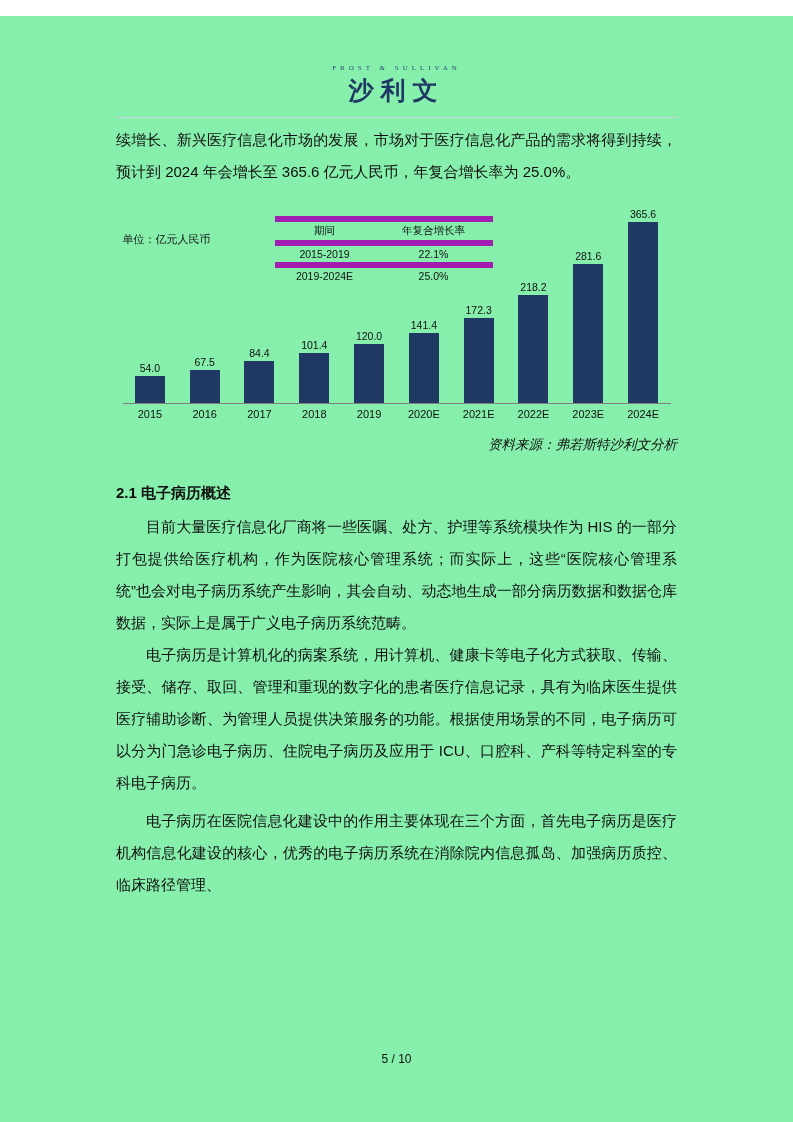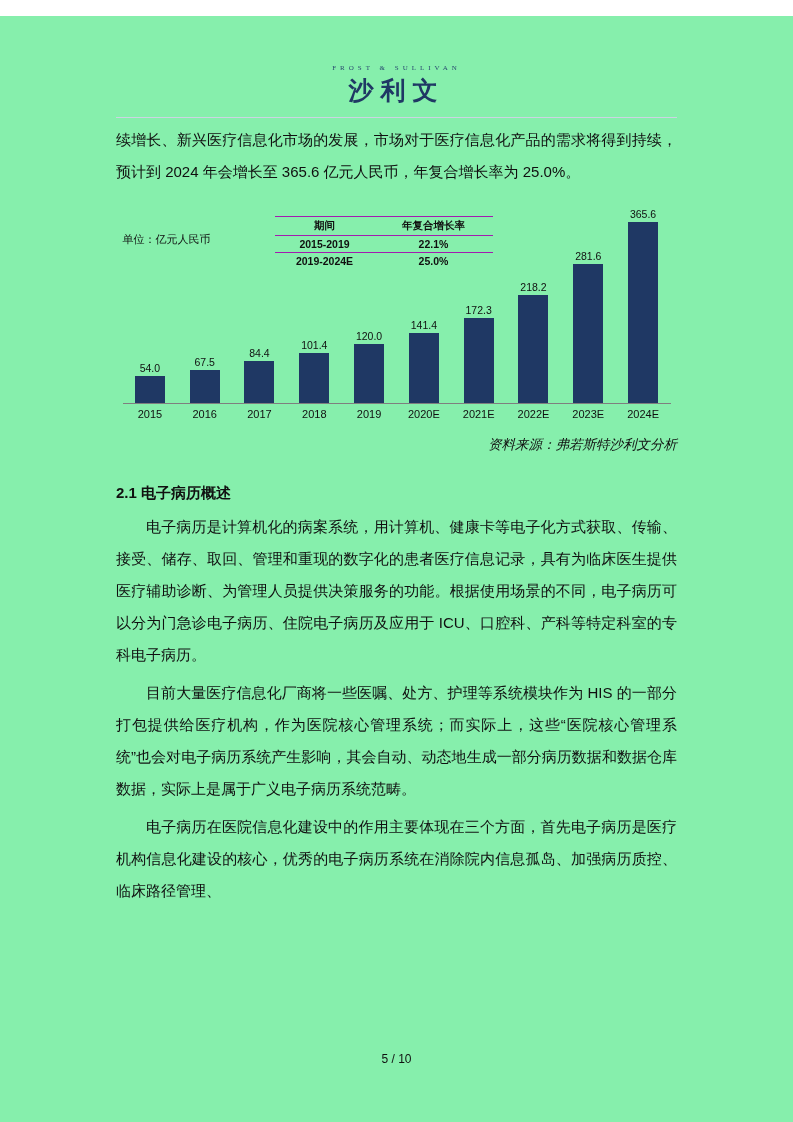--- a/index.html
+++ b/index.html
@@ -19,21 +19,21 @@
   p.body { font-size:15px; line-height:32px; text-align:justify; color:#101010; }
   p.indent { text-indent:2em; }
   p.para-gap { margin-top:6px; }
 
   .chart-title { margin-top:10px; text-align:center; font-size:15px; font-weight:bold; color:#101010; }
 
   
   .chart-box { position:relative; width:548px; margin:14px auto 0 auto; }
   .unit-label { position:absolute; left:0; top:30px; font-size:11px; color:#101010; }
   .cagr-table { position:absolute; left:152px; top:14px; border-collapse:collapse; font-size:10.5px; color:#101010; }
-  .cagr-table tr { border-top:1px solid #a21caf;font-weight:bold; }
+  .cagr-table tr { border-top:6px solid #a21caf; }
   .cagr-table td { text-align:center; padding:2px 6px; height:16px; }
   .cagr-table td:first-child { width:100px; }
   .cagr-table td:last-child  { width:118px; }
 
   .bars { display:flex; align-items:flex-end; height:202px; border-bottom:1px solid #7f7f7f; }
   .bar-item { flex:1; display:flex; flex-direction:column; align-items:center; justify-content:flex-end; }
   .bar-value { font-size:10.5px; margin-bottom:2px; color:#101010; white-space:nowrap; }
   .bar { width:30px; }
   .xlabels { display:flex; }
   .x-label { flex:1; text-align:center; font-size:11px; padding-top:4px; color:#101010; }
@@ -136,21 +136,21 @@
           <div class="x-label">2022E</div>
           <div class="x-label">2023E</div>
           <div class="x-label">2024E</div>
         </div>
     </div>
 
     <p class="source">资料来源：弗若斯特沙利文分析</p>
 
     <h3 class="subsection">2.1 电子病历概述</h3>
 
+    <p class="body indent para-gap">目前大量医疗信息化厂商将一些医嘱、处方、护理等系统模块作为 HIS 的一部分打包提供给医疗机构，作为医院核心管理系统；而实际上，这些“医院核心管理系统”也会对电子病历系统产生影响，其会自动、动态地生成一部分病历数据和数据仓库数据，实际上是属于广义电子病历系统范畴。</p>
     <p class="body indent">电子病历是计算机化的病案系统，用计算机、健康卡等电子化方式获取、传输、接受、储存、取回、管理和重现的数字化的患者医疗信息记录，具有为临床医生提供医疗辅助诊断、为管理人员提供决策服务的功能。根据使用场景的不同，电子病历可以分为门急诊电子病历、住院电子病历及应用于 ICU、口腔科、产科等特定科室的专科电子病历。</p>
-    <p class="body indent para-gap">目前大量医疗信息化厂商将一些医嘱、处方、护理等系统模块作为 HIS 的一部分打包提供给医疗机构，作为医院核心管理系统；而实际上，这些“医院核心管理系统”也会对电子病历系统产生影响，其会自动、动态地生成一部分病历数据和数据仓库数据，实际上是属于广义电子病历系统范畴。</p>
     <p class="body indent para-gap">电子病历在医院信息化建设中的作用主要体现在三个方面，首先电子病历是医疗机构信息化建设的核心，优秀的电子病历系统在消除院内信息孤岛、加强病历质控、临床路径管理、</p>
 
   </div>
 
   <div class="footer">5 / 10</div>
 
 </div>
 
 </body></html>

